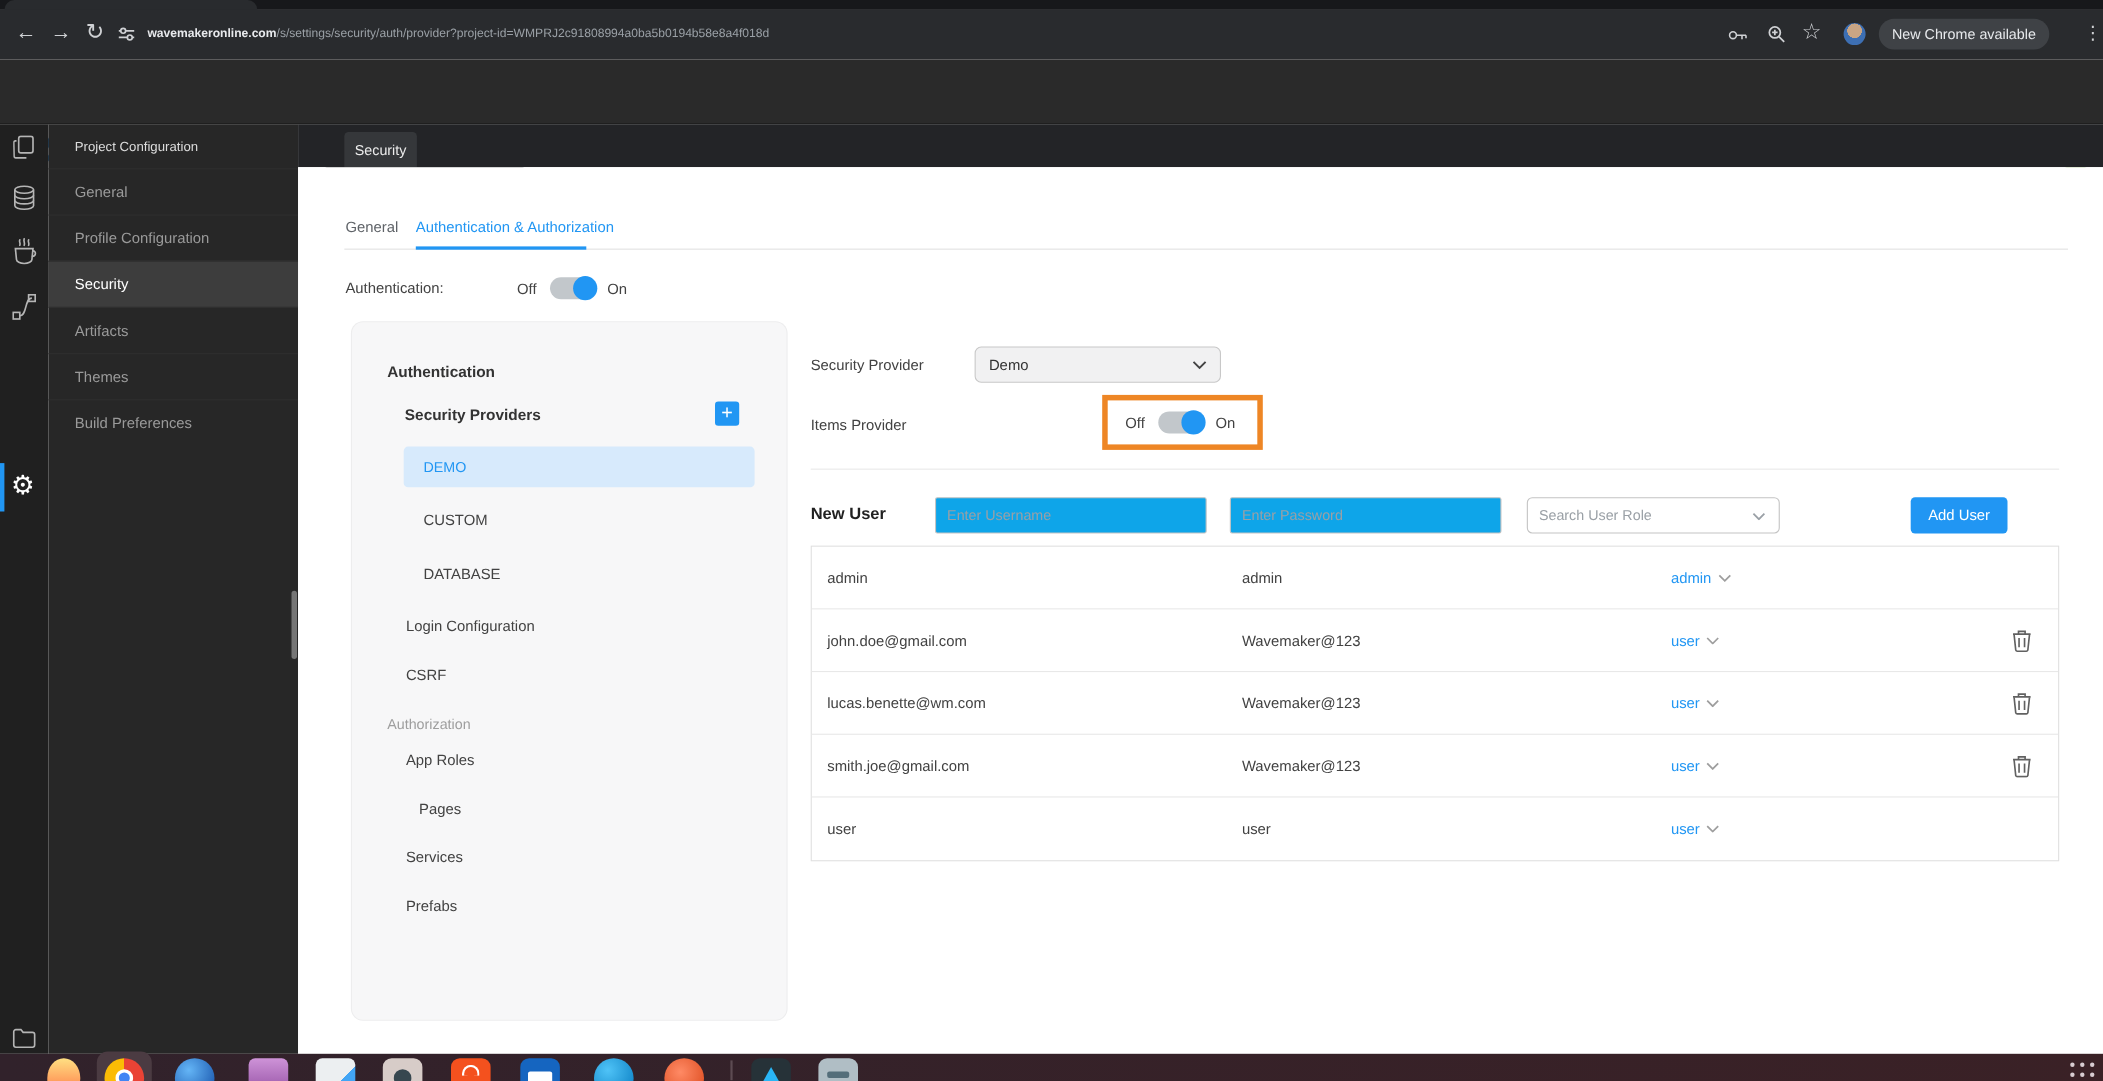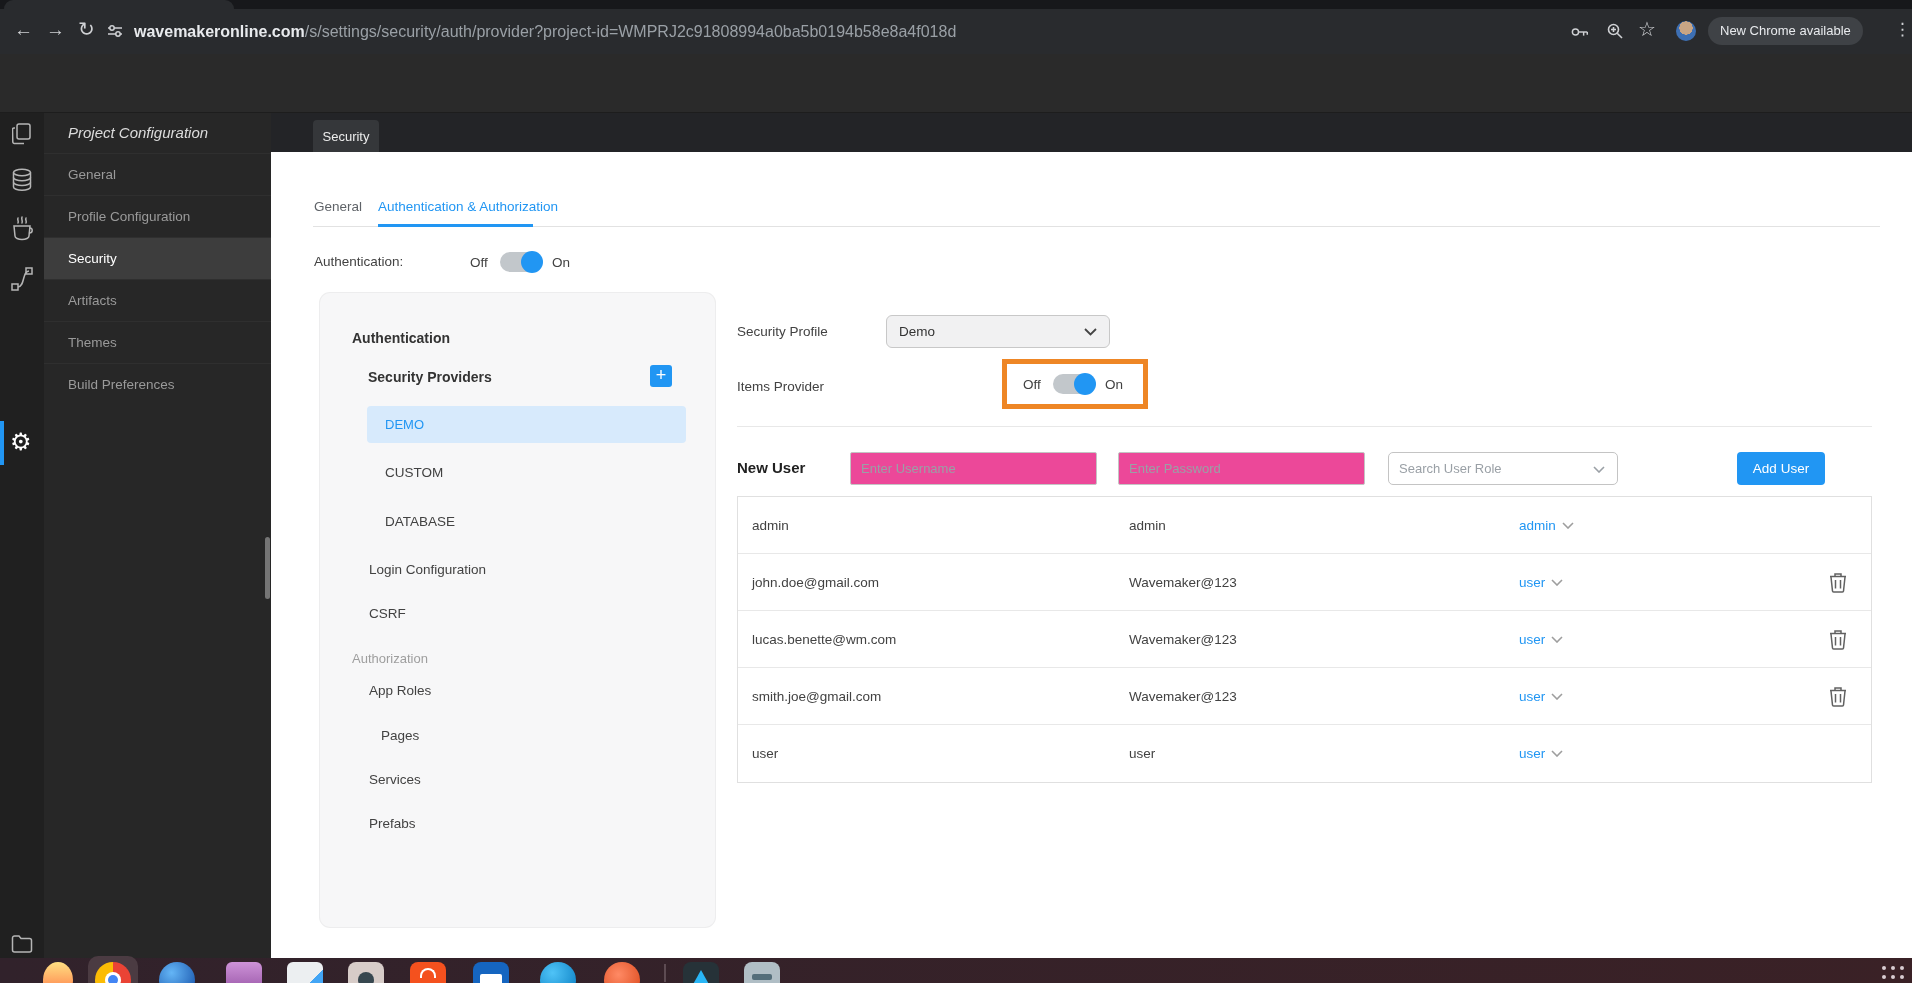--- a/index.html
+++ b/index.html
@@ -7,35 +7,35 @@
   .screen {
     position:relative; width:1912px; height:983px; overflow:hidden;
     font-family:"Liberation Sans", sans-serif; background:#fff;
   }
   .abs { position:absolute; }
   
   .tabstrip { left:0; top:0; width:1912px; height:9px; background:#17181b; }
   .tabstrip .tab { position:absolute; left:4px; top:0; width:230px; height:9px; background:#292b2e; border-radius:9px 9px 0 0; }
   .browserbar { left:0; top:9px; width:1912px; height:45px; background:#292b2e; }
   .navglyph { color:#cfd1d4; font-size:19px; line-height:20px; }
-  .urltext { font-size:16px; line-height:45px; white-space:nowrap; }
+  .urltext { font-size:11px; line-height:45px; white-space:nowrap; }
   .urltext .dom { color:#e8eaed; font-weight:bold; }
   .urltext .path { color:#9aa0a6; }
   .chip { background:#3f4246; border-radius:14px; height:28px; line-height:28px; padding:0 12px; color:#e8eaed; font-size:13px; }
   .mini-avatar { width:20px; height:20px; border-radius:50%; background:radial-gradient(circle at 50% 35%, #c9a584 0 40%, #3d6fb3 41%); }
   
   .appheader { left:0; top:54px; width:1912px; height:59px; background:#2a2a2a; border-bottom:1px solid #1d1d1d; }
   .projname { color:#e8e8e8; font-size:15px; font-weight:bold; max-width:150px; overflow:hidden; text-overflow:ellipsis; white-space:nowrap; }
   .recent { width:180px; height:32px; background:#2f2f2f; border:1px solid #4d4d4d; border-radius:2px; color:#a7a7a7; font-size:13px; padding:0 10px; font-family:"Liberation Sans",sans-serif; }
   .recent::placeholder { color:#9b9b9b; }
   .avatar-pd { width:34px; height:34px; border-radius:50%; background:#7cb342; color:#fff; font-size:13px; font-weight:bold; display:flex; align-items:center; justify-content:center; }
   
   .iconstrip { left:0; top:113px; width:44px; height:845px; background:#202020; }
   .sidepanel { left:44px; top:113px; width:227px; height:845px; background:#272727; }
-  .sp-title { height:40px; line-height:40px; padding-left:24px; color:#dcdcdc; font-size:15px;font-style:italic; }
+  .sp-title { height:40px; line-height:40px; padding-left:24px; color:#dcdcdc; font-size:12px; }
   .sp-item { height:42px; line-height:42px; padding-left:24px; color:#9a9a9a; font-size:13.5px; border-top:1px solid #2f2f2f; cursor:pointer; }
   .sp-item.active { background:#3d3d3d; color:#ffffff; }
   .rail-blue { left:0; top:308px; width:4px; height:44px; background:#2196f3; }
   .railicon { stroke:#b5b5b5; fill:none; stroke-width:1.5; }
   .scrollthumb { left:265px; top:537px; width:5px; height:62px; background:#757575; border-radius:3px; }
   
   .tabbar { left:271px; top:113px; width:1641px; height:39px; background:#232427; }
   .wstab { position:absolute; left:42px; top:7px; width:66px; height:32px; background:#35373a; border-radius:4px 4px 0 0; color:#ececec; font-size:13px; display:flex; align-items:center; justify-content:center; }
   .main { left:271px; top:152px; width:1641px; height:806px; background:#ffffff; }
   .pagetab { font-size:13.5px; color:#5f6368; cursor:pointer; }
@@ -48,21 +48,21 @@
   .navhead { font-size:14px; font-weight:bold; color:#333; }
   .navitem { font-size:13.5px; color:#424242; cursor:pointer; }
   .navmuted { font-size:13px; color:#9e9e9e; }
   .provider-sel { position:absolute; left:367px; top:406px; width:319px; height:37px; background:#d7eafc; border-radius:4px; }
   .provider-sel span { position:absolute; left:18px; top:11px; font-size:13px; color:#2196f3; }
   .plusbtn { position:absolute; left:650px; top:365px; width:22px; height:22px; background:#2196f3; border-radius:3px; color:#fff; font-size:18px; line-height:21px; text-align:center; cursor:pointer; }
   
   .select { background:#f1f1f2; border:1px solid #c8c8c8; border-radius:6px; font-size:13.5px; color:#333; }
   .hl-box { left:1002px; top:359px; width:146px; height:50px; border:5px solid #ee8625; background:#fff; }
   .divider { background:#e8e8e8; height:1px; }
-  .txtinput { height:33px; border:1px solid #c4c4c4; border-radius:2px; font-size:13px; color:#333; padding:0 10px; font-family:"Liberation Sans",sans-serif; background:#ec4899; }
+  .txtinput { height:33px; border:1px solid #c4c4c4; border-radius:2px; font-size:13px; color:#333; padding:0 10px; font-family:"Liberation Sans",sans-serif; background:#0ea5e9; }
   .txtinput::placeholder { color:#9aa0a6; }
   .ghostsel { height:33px; border:1px solid #c4c4c4; border-radius:5px; font-size:13px; color:#9aa0a6; background:#fff; display:flex; align-items:center; padding:0 10px; cursor:pointer; }
   .addbtn { width:88px; height:33px; background:#2196f3; border-radius:4px; color:#fff; font-size:13.5px; display:flex; align-items:center; justify-content:center; cursor:pointer; }
   
   .utable { left:737px; top:496px; width:1135px; background:#fff; border:1px solid #e0e0e0; }
   .thead { height:42px; background:#f5f5f6; border-bottom:1px solid #e0e0e0; position:relative; }
   .th { position:absolute; top:0; line-height:42px; font-size:13.5px; font-weight:bold; color:#333; }
   .trow { height:57px; border-bottom:1px solid #e8e8e8; position:relative; }
   .trow:last-child { border-bottom:none; }
   .td { position:absolute; top:0; line-height:57px; font-size:13.5px; color:#424242; }
@@ -286,21 +286,21 @@
   <div class="abs navitem" style="left:385px; top:465px;">CUSTOM</div>
   <div class="abs navitem" style="left:385px; top:514px;">DATABASE</div>
   <div class="abs navitem" style="left:369px; top:562px;">Login Configuration</div>
   <div class="abs navitem" style="left:369px; top:606px;">CSRF</div>
   <div class="abs navmuted" style="left:352px; top:651px;">Authorization</div>
   <div class="abs navitem" style="left:369px; top:683px;">App Roles</div>
   <div class="abs navitem" style="left:381px; top:728px;text-align:center;">Pages</div>
   <div class="abs navitem" style="left:369px; top:772px;">Services</div>
   <div class="abs navitem" style="left:369px; top:816px;">Prefabs</div>
 
-  <div class="abs lbl" style="left:737px; top:324px;">Security Profile</div>
+  <div class="abs lbl" style="left:737px; top:324px;">Security Provider</div>
   <div class="abs select" style="left:886px; top:315px; width:224px; height:33px; line-height:31px; padding:0 12px;">
     <span>Demo</span>
     <svg style="position:absolute; right:12px; top:12px;" width="13" height="8" viewBox="0 0 13 8">
         <path d="M1 1 L6.5 6.5 L12 1" stroke="#444" stroke-width="1.8" fill="none"></path>
       </svg>
   </div>
   <div class="abs lbl" style="left:737px; top:379px;">Items Provider</div>
   <div class="abs hl-box">
     <div class="abs lbl" style="left:16px; top:13px;">Off</div>
     <div class="toggle" style="left:46px; top:10px;">

